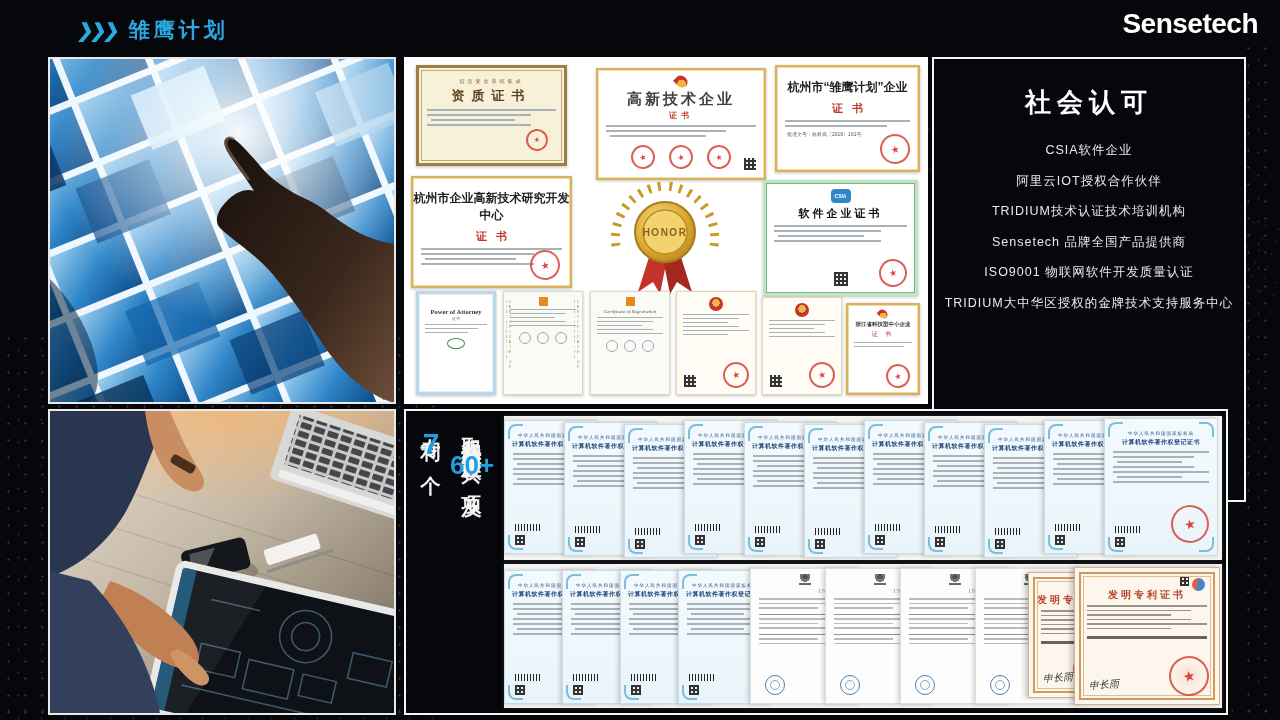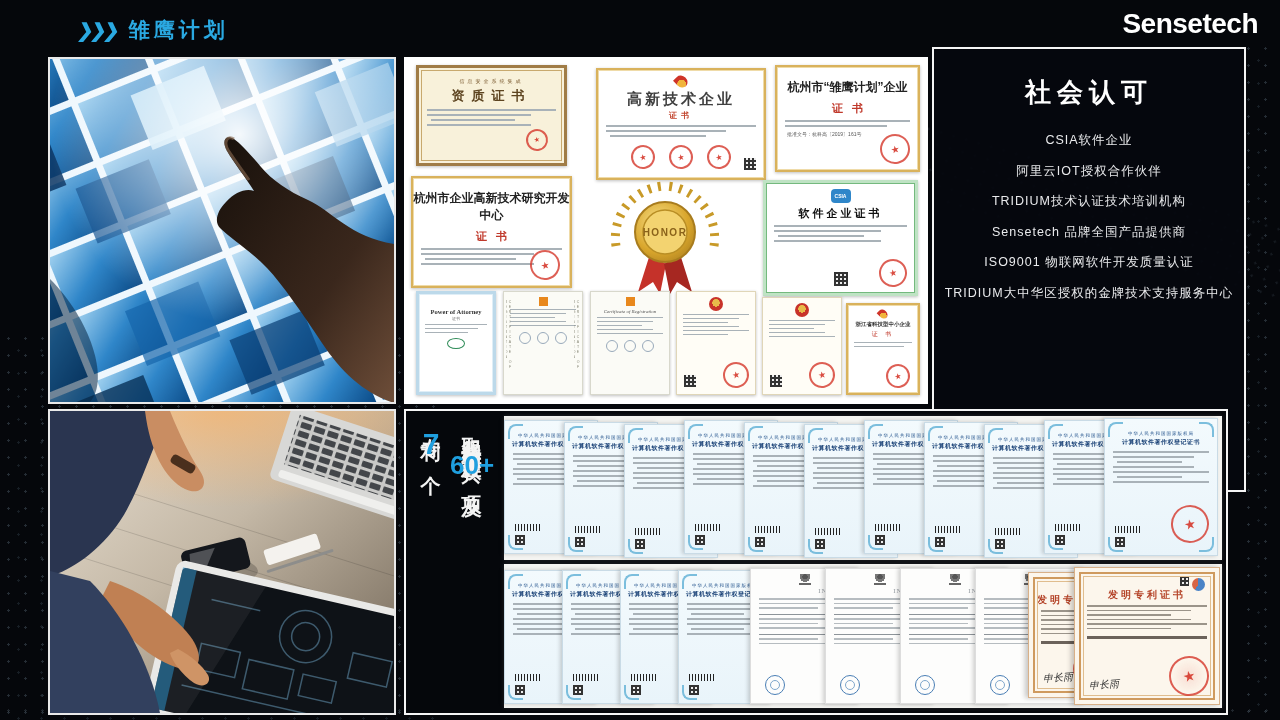--- a/index.html
+++ b/index.html
@@ -64,21 +64,21 @@
   .cert-reg .lg{width:9px;height:9px;background:#e8881d;margin:5px auto 0 auto;}
   .vside{position:absolute;top:8px;bottom:8px;width:6px;font-size:3.5px;color:#8a8a7a;writing-mode:vertical-rl;text-orientation:upright;letter-spacing:1px;overflow:hidden;}
   .seals{display:flex;justify-content:center;gap:6px;margin-top:6px;}
   .seals i{width:10px;height:10px;border-radius:50%;border:1px solid #9ab;display:block;}
   .cert-lic{background:#fffdf6;border:1px solid #e0d6b8;}
   .emblem{width:14px;height:14px;border-radius:50%;margin:5px auto 0 auto;background:radial-gradient(circle at 50% 42%,#e8bb4a 0 34%,#c8332a 36% 100%);}
   .cert-zj{left:442px;top:246px;height:92px;width:74px;border:2px solid #d9b25c;box-shadow:inset 0 0 0 1px #efdba8,0 1px 3px rgba(0,0,0,.25);}
   .cert-zj .ti{font-size:5.5px;font-weight:800;color:#333;text-align:center;margin-top:2px;}
   .cert-zj .sub{font-size:6px;color:#c0392b;text-align:center;letter-spacing:3px;margin-top:2px;}
   
-  .social{position:absolute;left:932px;top:47px;width:314px;height:445px;box-sizing:border-box;
+  .social{position:absolute;left:932px;top:57px;width:314px;height:445px;box-sizing:border-box;
     border:2px solid #f5f5f5;background:rgba(5,8,14,.92);}
   .social h2{margin:26px 0 0 0;text-align:center;font-size:26px;letter-spacing:6px;color:#fff;font-weight:800;}
   .social ul{list-style:none;margin:22px 0 0 0;padding:0;text-align:center;}
   .social li{font-size:12.5px;color:#e9eaec;margin-top:13.5px;letter-spacing:1px;}
   
   .patents{position:absolute;left:404px;top:409px;width:824px;height:306px;box-sizing:border-box;
     border:2px solid #f5f5f5;background:#05070b;}
   .vtext{position:absolute;left:14px;top:10px;height:288px;display:flex;flex-direction:row-reverse;gap:8px;}
   .vcol{writing-mode:vertical-rl;text-orientation:upright;color:#f4f4f4;font-size:20px;font-weight:bold;
         letter-spacing:3px;line-height:1.1;}

